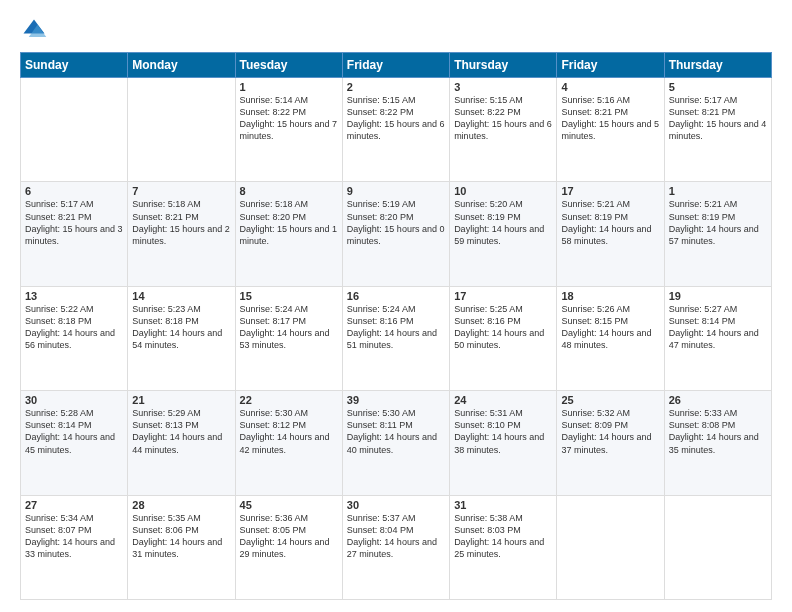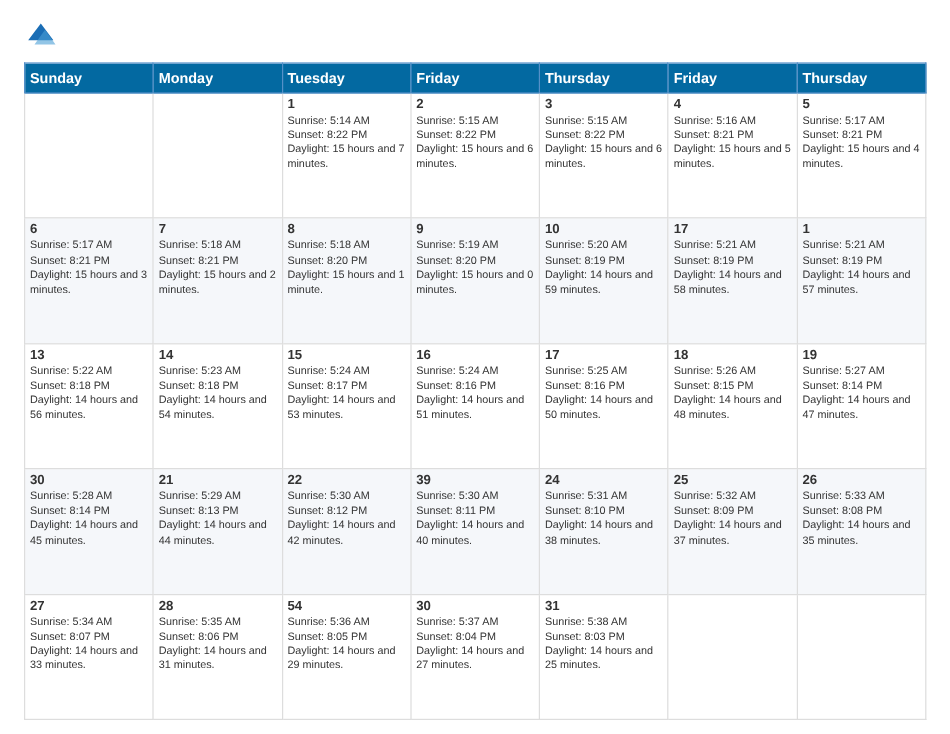--- a/index.html
+++ b/index.html
@@ -246,21 +246,21 @@
         <tr>
           <td>
             <span class="day-number">27</span>
             <div class="day-info">Sunrise: 5:34 AM<br>Sunset: 8:07 PM<br>Daylight: 14 hours and 33 minutes.</div>
           </td>
           <td>
             <span class="day-number">28</span>
             <div class="day-info">Sunrise: 5:35 AM<br>Sunset: 8:06 PM<br>Daylight: 14 hours and 31 minutes.</div>
           </td>
           <td>
-            <span class="day-number">54</span>
+            <span class="day-number">45</span>
             <div class="day-info">Sunrise: 5:36 AM<br>Sunset: 8:05 PM<br>Daylight: 14 hours and 29 minutes.</div>
           </td>
           <td>
             <span class="day-number">30</span>
             <div class="day-info">Sunrise: 5:37 AM<br>Sunset: 8:04 PM<br>Daylight: 14 hours and 27 minutes.</div>
           </td>
           <td>
             <span class="day-number">31</span>
             <div class="day-info">Sunrise: 5:38 AM<br>Sunset: 8:03 PM<br>Daylight: 14 hours and 25 minutes.</div>
           </td>

